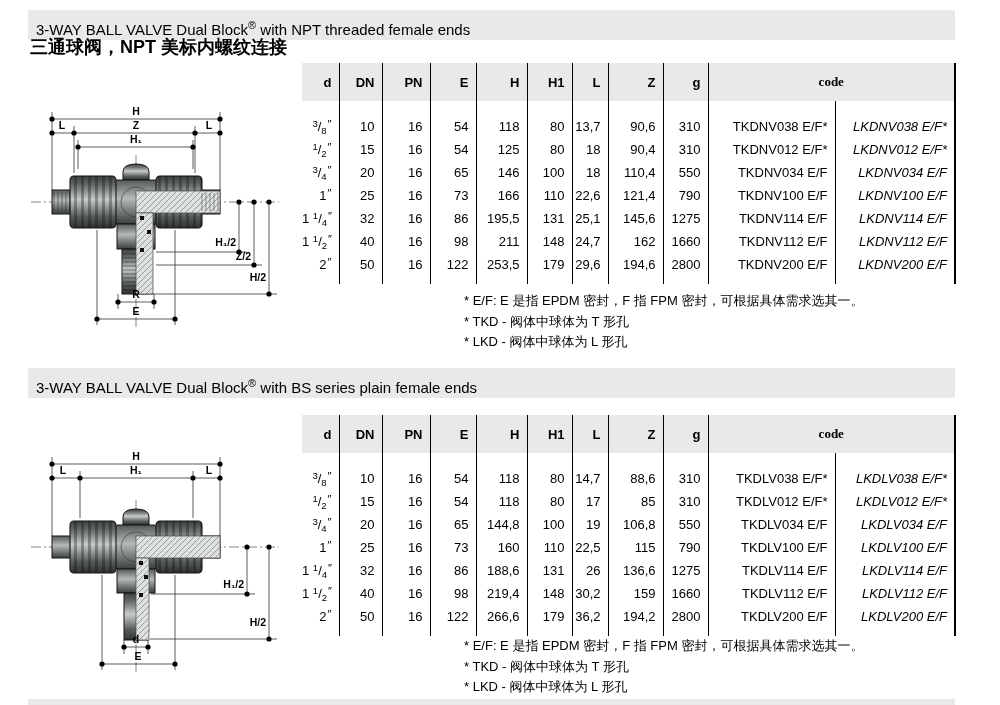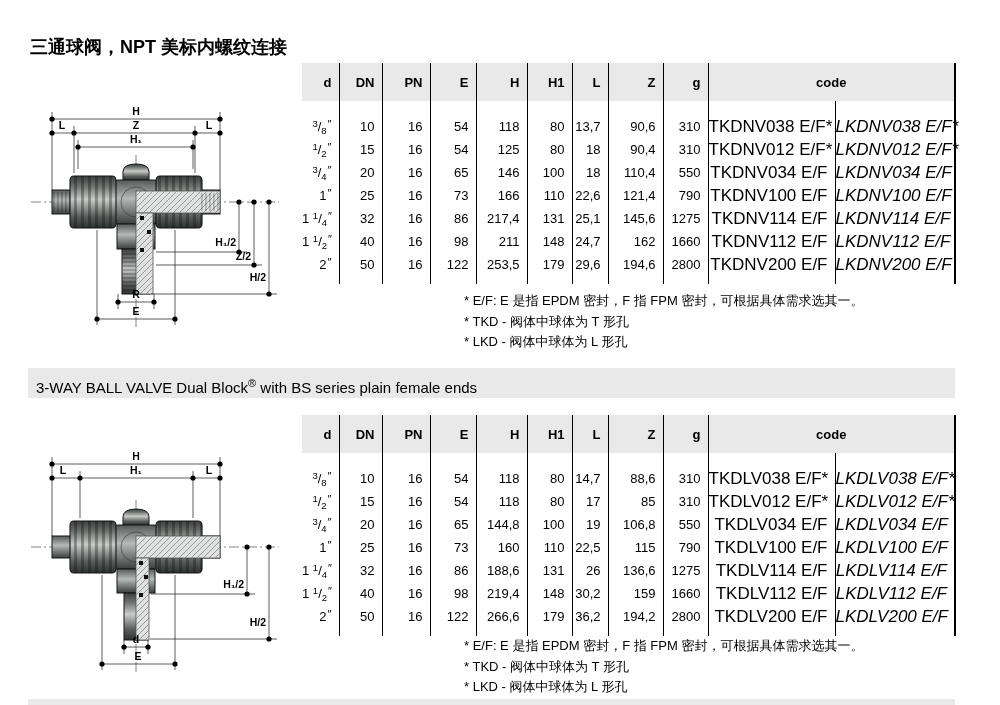--- a/index.html
+++ b/index.html
@@ -13,38 +13,41 @@
   .diagram text{font-size:10.5px;font-weight:bold;fill:#000;
         font-family:"Liberation Sans","DejaVu Sans",sans-serif;}
   .dl{text-anchor:middle;}
   .dlr{text-anchor:end;}
   .cl{stroke:#666;stroke-width:0.8;stroke-dasharray:10 3 2 3;fill:none;}
   table.spec{position:absolute;left:302px;border-collapse:collapse;table-layout:fixed;
         width:653px;font-size:13px;}
   .spec th{background:#e9e9e9;font-weight:bold;text-align:right;padding:0 7px 0 0;height:38px;
         border-left:1.5px solid #000;}
   .spec th:first-child{border-left:none;}
-  .spec th.codehead{text-align:center;padding:0;border-right:2px solid #000;}
+  .spec th.codehead{text-align:center;padding:0;border-right:2px solid #000;font-family:Liberation Serif, serif;}
   .spec td{text-align:right;padding:0 7px 0 0;height:23px;border-left:1.5px solid #000;
         white-space:nowrap;background:#fff;}
   .spec td:first-child{border-left:none;margin-top:21px;}
   .spec td:last-child{border-right:2px solid #000;font-style:italic;}
   .spec tbody tr:first-child td{padding-top:14px;}
   .spec tbody tr:last-child td{padding-bottom:8px;}
-  .spec td.codecol{font-size:17px;}
+  .spec td.codecol{font-size:13px;}
   .fn{font-size:9.5px;position:relative;top:-4px;}
   .fd{font-size:9.5px;position:relative;top:2.5px;}
   .pr{font-size:11px;position:relative;top:-3px;margin-left:1px;}
   .fnotes{position:absolute;left:464px;font-size:13px;line-height:20.5px;white-space:nowrap;}
 </style>
 </head>
 <body>
 
 <div class="page">
 
+  <div class="bar" style="top:10px;">
+    <span class="bt"><span>3-WAY BALL VALVE Dual Block</span><sup class="reg">®</sup><span> with NPT threaded female ends</span></span>
+  </div>
   <div class="subtitle" style="top:35px;">三通球阀，NPT 美标内螺纹连接</div>
 
   <svg class="diagram" style="left:25px;top:97px;" width="275" height="243" viewBox="0 0 275 243">
     <defs>
       <linearGradient id="gM" x1="0" y1="0" x2="0" y2="1">
         <stop offset="0" stop-color="#3c403f"></stop>
           <stop offset="0.2" stop-color="#6d736f"></stop>
         <stop offset="0.45" stop-color="#c7ccc9"></stop>
           <stop offset="0.78" stop-color="#585d5b"></stop>
         <stop offset="1" stop-color="#2e3230"></stop>
@@ -239,21 +242,21 @@
           <td>121,4</td>
           <td>790</td>
           <td class="codecol">TKDNV100 E/F</td>
           <td class="codecol">LKDNV100 E/F</td>
         </tr>
         <tr>
           <td>1 <span class="fn">1</span>/<span class="fd">4</span><span class="pr">″</span></td>
           <td>32</td>
           <td>16</td>
           <td>86</td>
-          <td>217,4</td>
+          <td>195,5</td>
           <td>131</td>
           <td>25,1</td>
           <td>145,6</td>
           <td>1275</td>
           <td class="codecol">TKDNV114 E/F</td>
           <td class="codecol">LKDNV114 E/F</td>
         </tr>
         <tr>
           <td>1 <span class="fn">1</span>/<span class="fd">2</span><span class="pr">″</span></td>
           <td>40</td>

